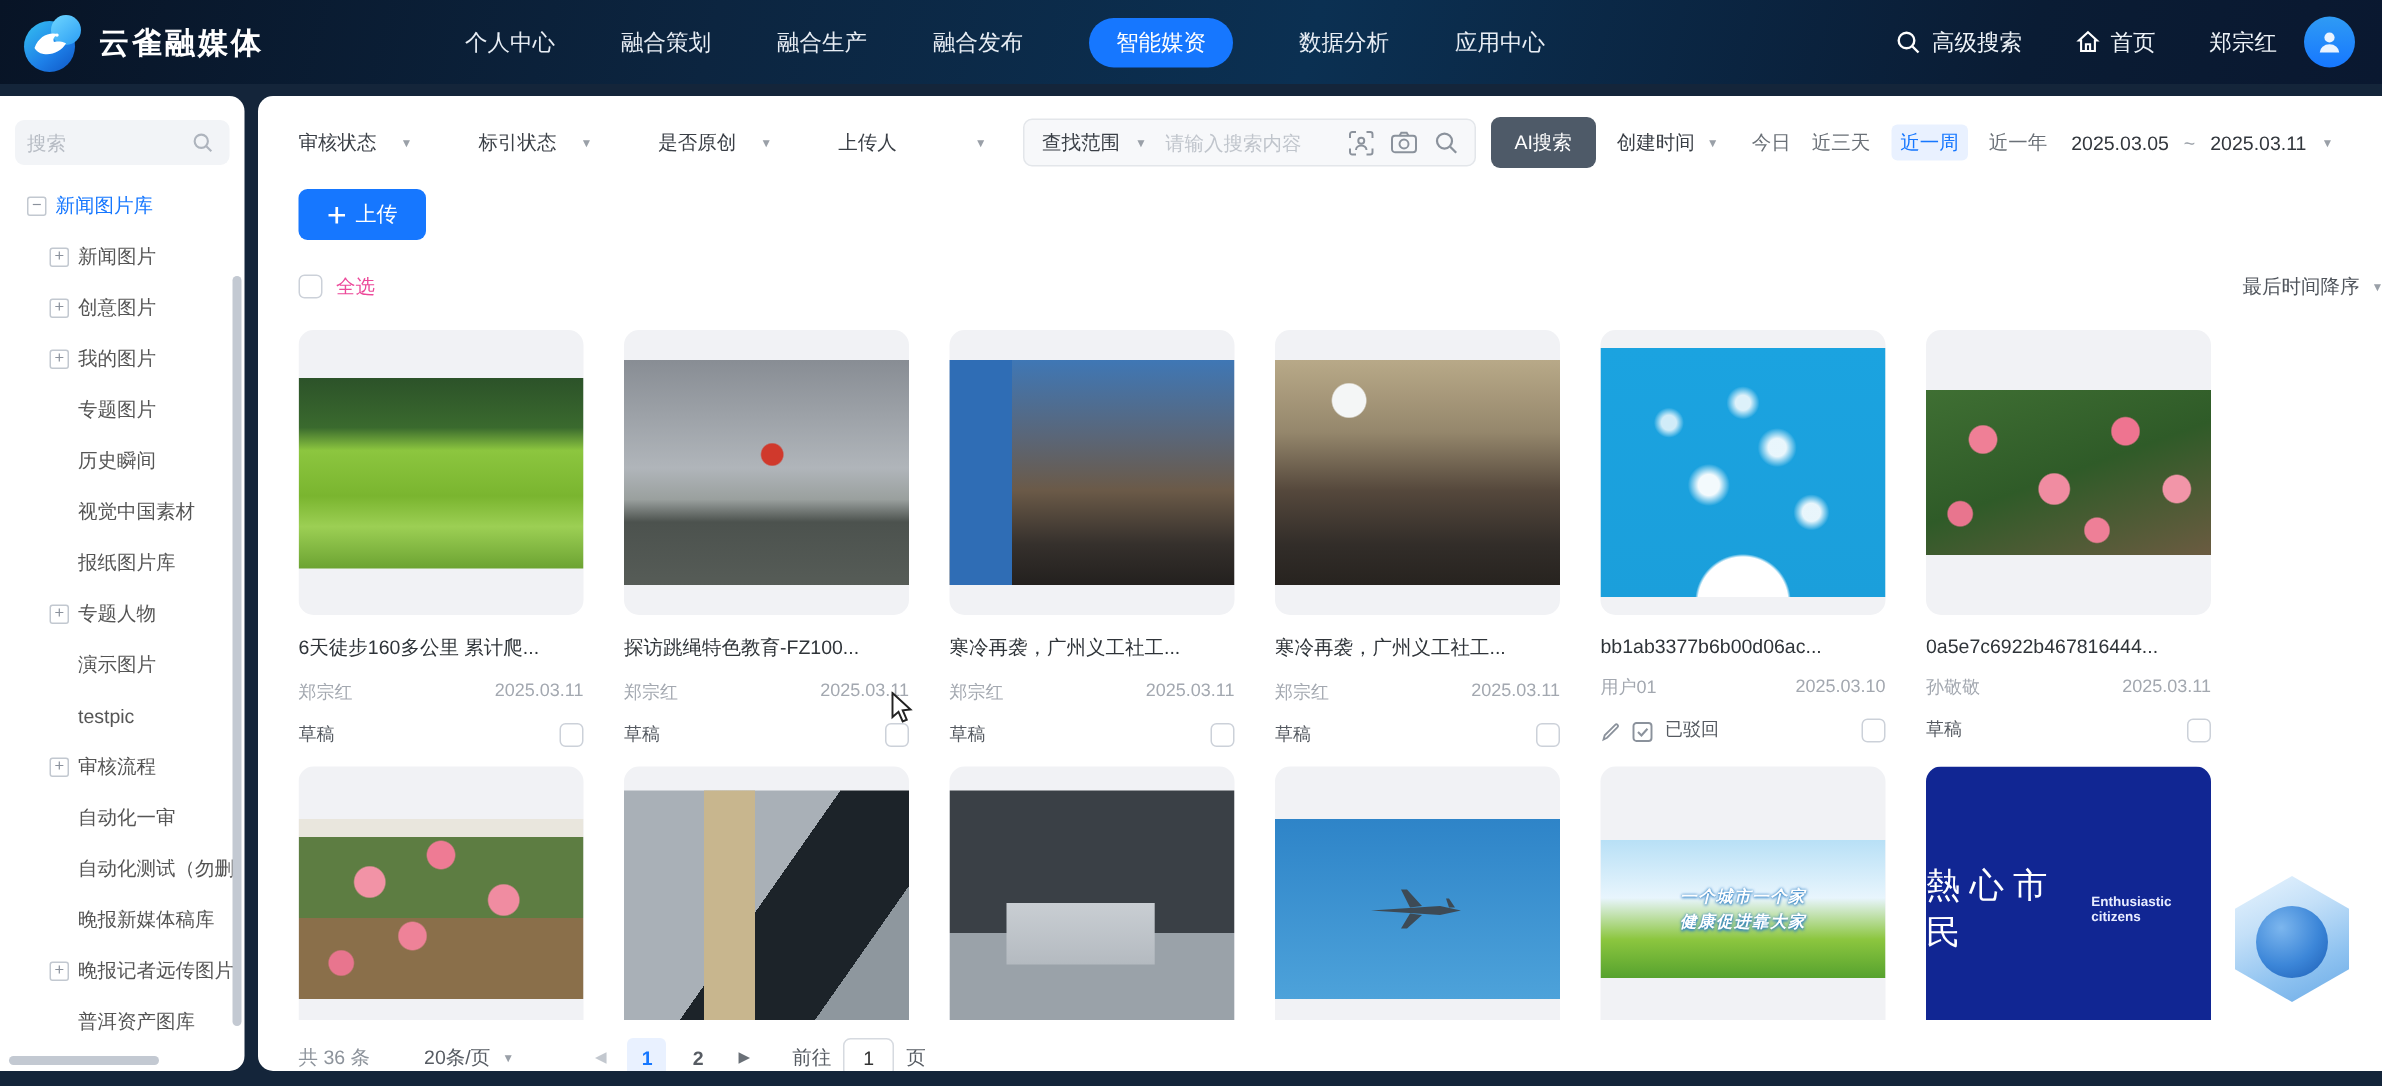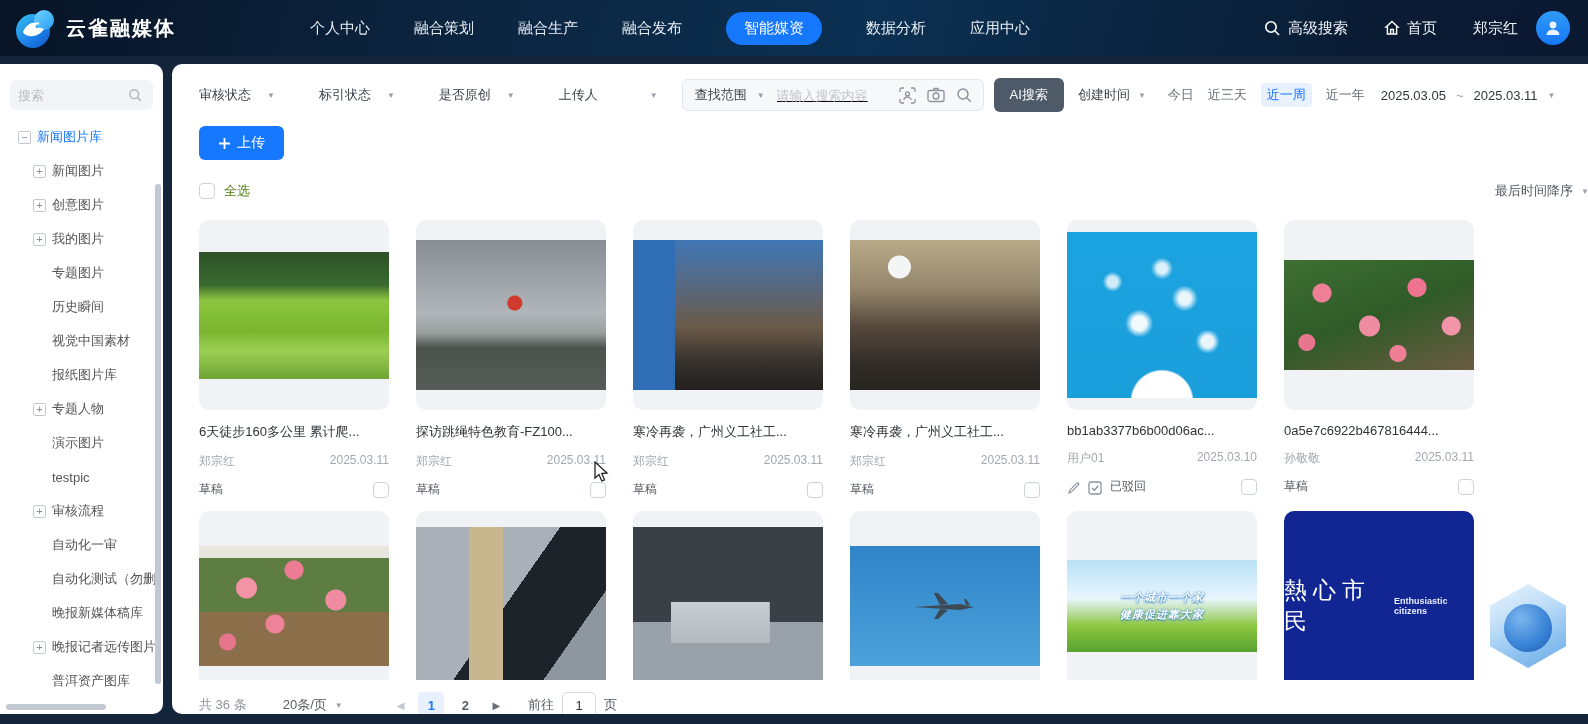--- a/index.html
+++ b/index.html
@@ -49,37 +49,37 @@
   .main { position:absolute; left:172px; top:64px; width:1548px; height:650px; background:#fff;
     border-radius:10px 0 0 10px; padding:14px 39px 0 27px; overflow:hidden; }
 
   .filter-row { display:flex; align-items:center; font-size:13px; color:#3a3f46; }
   .f-dd { display:flex; align-items:center; gap:16px; cursor:pointer; margin-right:44px; white-space:nowrap; }
   .f-dd:nth-child(4) { margin-right:24px; }
   .caret { font-size:8px; color:#9aa0a8; }
   .search-group { display:flex; align-items:center; border:1px solid #e3e6ea; background:#f7f8fa;
     border-radius:6px; height:32px; padding:0 10px 0 12px; margin-right:10px; }
   .search-group .scope { display:flex; align-items:center; gap:10px; cursor:pointer; color:#3a3f46; white-space:nowrap; }
-  .search-group input { border:none; outline:none; background:transparent; width:118px; margin-left:12px; font-size:13px;text-decoration:underline; }
+  .search-group input { border:none; outline:none; background:transparent; width:118px; margin-left:12px; font-size:13px; }
   .search-group input::placeholder { color:#c0c5cc; }
   .sg-icons { display:flex; align-items:center; gap:11px; margin-left:4px; }
   .sg-icons svg { cursor:pointer; }
   .ai-btn { background:#4e5a68; color:#fff; font-size:13px; border:none; border-radius:6px;
     padding:8px 16px; cursor:pointer; margin-right:14px; white-space:nowrap; }
   .time-dd { display:flex; align-items:center; gap:8px; cursor:pointer; margin-right:22px; white-space:nowrap; }
   .quick { display:flex; align-items:center; gap:14px; color:#6a7077; white-space:nowrap; }
   .quick span { cursor:pointer; }
   .quick .on { color:#1677ff; background:#e9f1ff; padding:3px 6px; border-radius:4px; }
   .date-range { display:flex; align-items:center; gap:10px; margin-left:16px; color:#32373d; white-space:nowrap; cursor:pointer; }
 
   .upload-btn { margin-top:14px; background:#1677ff; color:#fff; border:none; border-radius:6px;
     font-size:14px; padding:8px 19px; cursor:pointer; display:flex; align-items:center; gap:6px; }
   .select-row { margin-top:16px; display:flex; align-items:center; }
   .checkbox { width:16px; height:16px; border:1.5px solid #ccd1d9; border-radius:4px; background:#fff; cursor:pointer; flex:0 0 16px; }
-  .select-row .lbl { font-size:13px; color:#4d7c0f; margin-left:9px;text-align:right; }
+  .select-row .lbl { font-size:13px; color:#ec4899; margin-left:9px;text-align:right; }
   .sort-box { margin-left:auto; display:flex; align-items:center; gap:10px; }
   .sort-dd { display:flex; align-items:center; gap:8px; font-size:13px; color:#50555c; cursor:pointer; }
   .icon-btn { width:36px; height:30px; background:#eef1f5; border:none; border-radius:6px;
     display:flex; align-items:center; justify-content:center; cursor:pointer; }
 
   
   .grid { margin-top:14px; width:1275px; height:460px; overflow:hidden;
     display:grid; grid-template-columns:repeat(6,190px); column-gap:27px; row-gap:13px; }
   .card { width:190px; }
   .well { width:190px; height:190px; background:#f1f2f5; border-radius:10px; display:flex;

